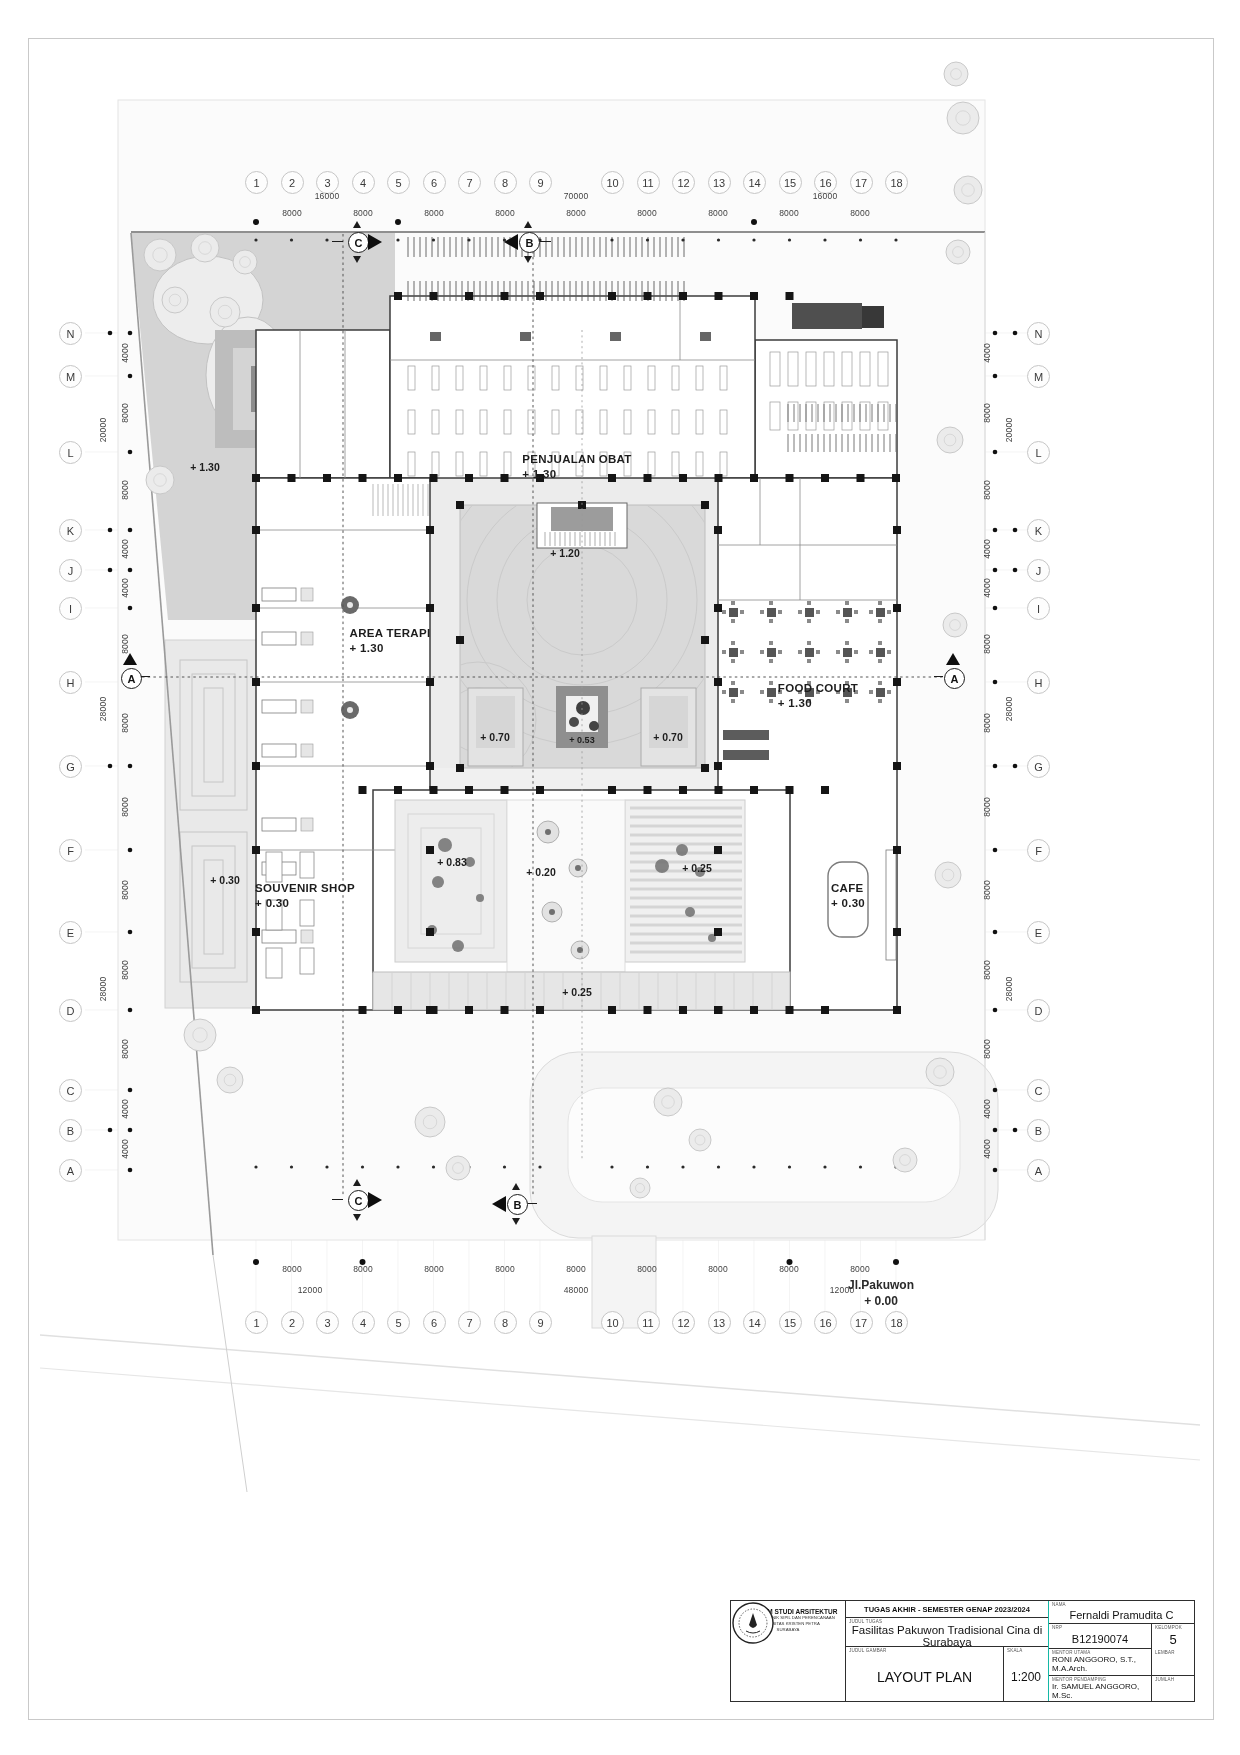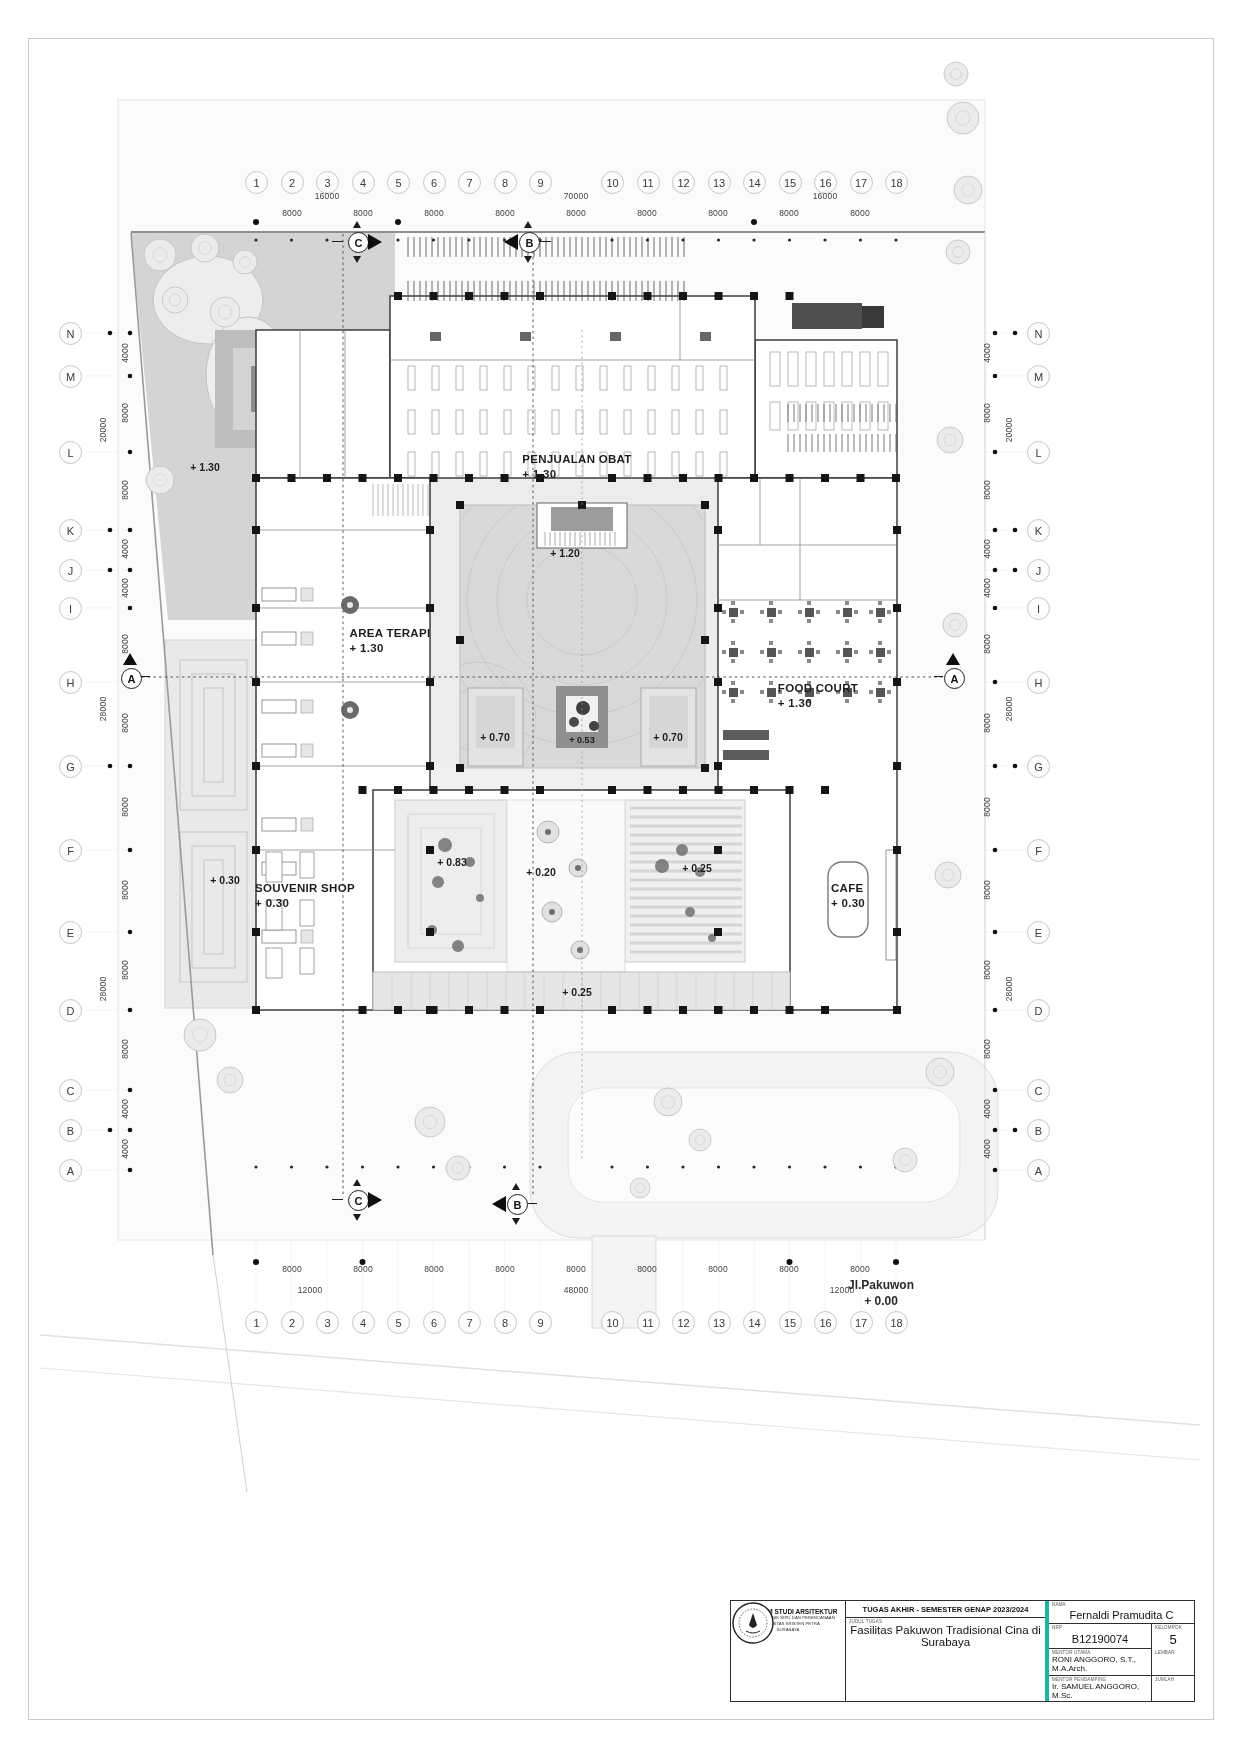--- a/index.html
+++ b/index.html
@@ -24,21 +24,21 @@
   .tri-r{position:absolute;width:0;height:0;border-top:8px solid transparent;border-bottom:8px solid transparent;border-left:14px solid #0e0e0e;}
   .tri-l{position:absolute;width:0;height:0;border-top:8px solid transparent;border-bottom:8px solid transparent;border-right:14px solid #0e0e0e;}
   .tri-u{position:absolute;width:0;height:0;border-left:7px solid transparent;border-right:7px solid transparent;border-bottom:12px solid #0e0e0e;}
   .tri-su{position:absolute;width:0;height:0;border-left:4px solid transparent;border-right:4px solid transparent;border-bottom:7px solid #1c1c1c;}
   .tri-sd{position:absolute;width:0;height:0;border-left:4px solid transparent;border-right:4px solid transparent;border-top:7px solid #1c1c1c;}
   .tick{position:absolute;height:1.3px;background:#1c1c1c;}
   
   .tb{position:absolute;display:flex;border:1px solid #2e2e2e;background:#fff;font-family:"Liberation Sans",sans-serif;}
   .tb *{box-sizing:border-box;}
   .tb-logo{width:115px;border-right:1px solid #2e2e2e;display:flex;flex-direction:column;align-items:center;justify-content:flex-start;padding-top:4px;}
-  .tb-mid{width:203px;border-right:4px solid #14b8a6;display:flex;flex-direction:column;}
+  .tb-mid{width:203px;border-right:1px solid #14b8a6;display:flex;flex-direction:column;}
   .tb-right{width:145px;display:flex;flex-direction:column;}
   .tb-head{height:17px;border-bottom:1px solid #2e2e2e;display:flex;align-items:center;justify-content:center;
            font-size:7.5px;font-weight:700;color:#111;}
   .tb-cell{position:relative;border-bottom:1px solid #2e2e2e;padding:1px 3px 1px 3px;display:flex;flex-direction:column;}
   .tb-cell:last-child{border-bottom:none;}
   .tb-lab{font-size:4.5px;color:#555;text-transform:uppercase;letter-spacing:.2px;}
   .tb-val{flex:1;display:flex;align-items:center;justify-content:center;text-align:center;}
   .tb-row{display:flex;flex:0 0 auto;}
   .tb-col{display:flex;flex-direction:column;}
   .v-title{font-size:11.5px;color:#111;}
@@ -890,20 +890,30 @@
       <div class="tb-fac">FAKULTAS TEKNIK SIPIL DAN PERENCANAAN</div>
       <div class="tb-fac">UNIVERSITAS KRISTEN PETRA</div>
       <div class="tb-fac">SURABAYA</div>
     </div>
     <div class="tb-mid">
       <div class="tb-head">TUGAS AKHIR - SEMESTER GENAP 2023/2024</div>
       <div class="tb-cell" style="height:29px">
         <span class="tb-lab">JUDUL TUGAS</span>
         <div class="tb-val v-title">Fasilitas Pakuwon Tradisional Cina di Surabaya</div>
       </div>
+      <div class="tb-row" style="flex:1">
+        <div class="tb-cell" style="flex:1;border-bottom:none;border-right:1px solid #2e2e2e">
+          <span class="tb-lab">JUDUL GAMBAR</span>
+          <div class="tb-val v-big">LAYOUT PLAN</div>
+        </div>
+        <div class="tb-cell" style="width:44px;border-bottom:none">
+          <span class="tb-lab">SKALA</span>
+          <div class="tb-val v-skala">1:200</div>
+        </div>
+      </div>
     </div>
     <div class="tb-right">
       <div class="tb-cell" style="height:23px">
         <span class="tb-lab">NAMA</span>
         <div class="tb-val v-nama">Fernaldi Pramudita C</div>
       </div>
       <div class="tb-row" style="height:25px">
         <div class="tb-cell" style="flex:1;border-right:1px solid #2e2e2e">
           <span class="tb-lab">NRP</span>
           <div class="tb-val v-nama">B12190074</div>

